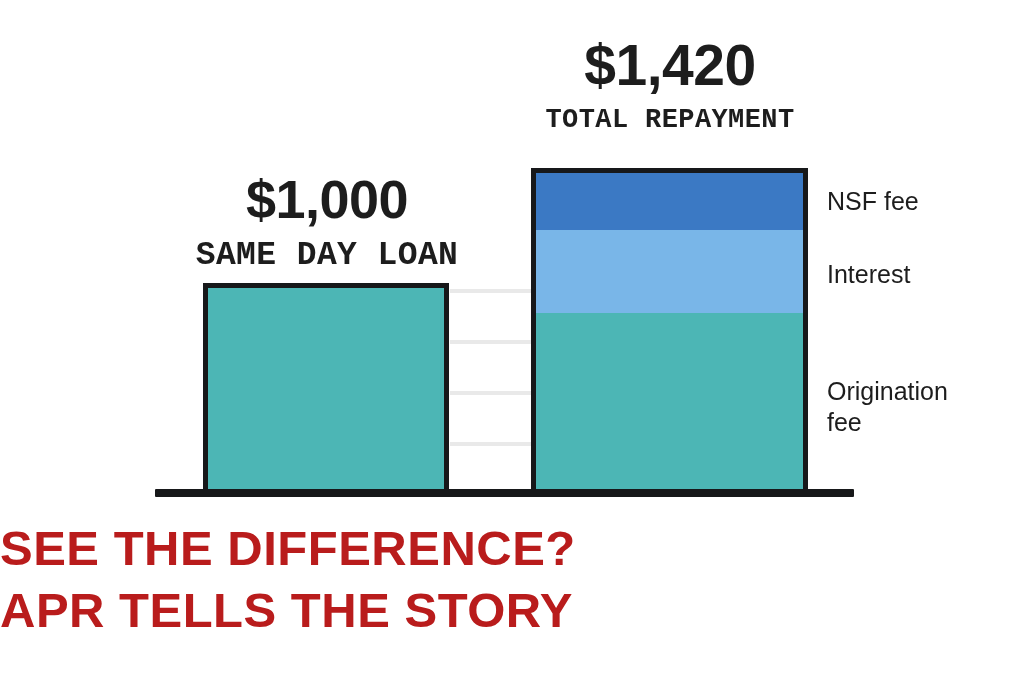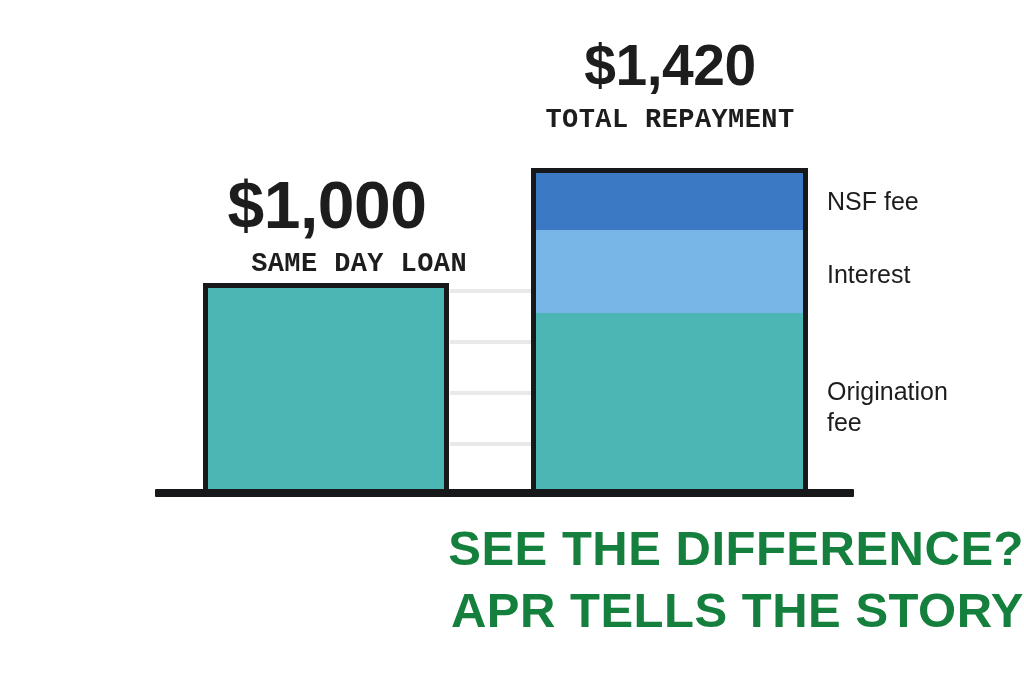--- a/index.html
+++ b/index.html
@@ -40,22 +40,22 @@
     line-height: 1;
     white-space: nowrap;
     font-family: Liberation Mono, monospace;
   }
 
   #callout-left {
     left: 187px;
     top: 172px;
     width: 280px;
   }
-  #callout-left .amount  { font-size: 66px; }
-  #callout-left .caption { font-size: 27px; margin-top: 13px; letter-spacing: 0.4px; text-align: right; }
+  #callout-left .amount  { font-size: 54px; }
+  #callout-left .caption { font-size: 33px; margin-top: 13px; letter-spacing: 0.4px; }
 
   #callout-right {
     left: 525px;
     top: 37px;
     width: 290px;
   }
   #callout-right .amount  { font-size: 57px; }
   #callout-right .caption { font-size: 27px; margin-top: 13px; letter-spacing: 0.4px; }
 
   
@@ -139,22 +139,22 @@
   #legend-nsf         { left: 827px; top: 186px; }
   #legend-interest    { left: 827px; top: 259px; }
   #legend-origination { left: 827px; top: 376px; width: 170px; }
 
   
   #headline {
     position: absolute;
     left: 0;
     top: 518px;
     width: 1024px;
-    text-align: right;
-    color: #15803d;
+    text-align: left;
+    color: #b91c1c;
   }
   #headline .line {
     display: block;
     font-size: 49px;
     font-weight: 700;
     line-height: 1.26;
     letter-spacing: 0.5px;
     white-space: nowrap;
   }
 </style>

